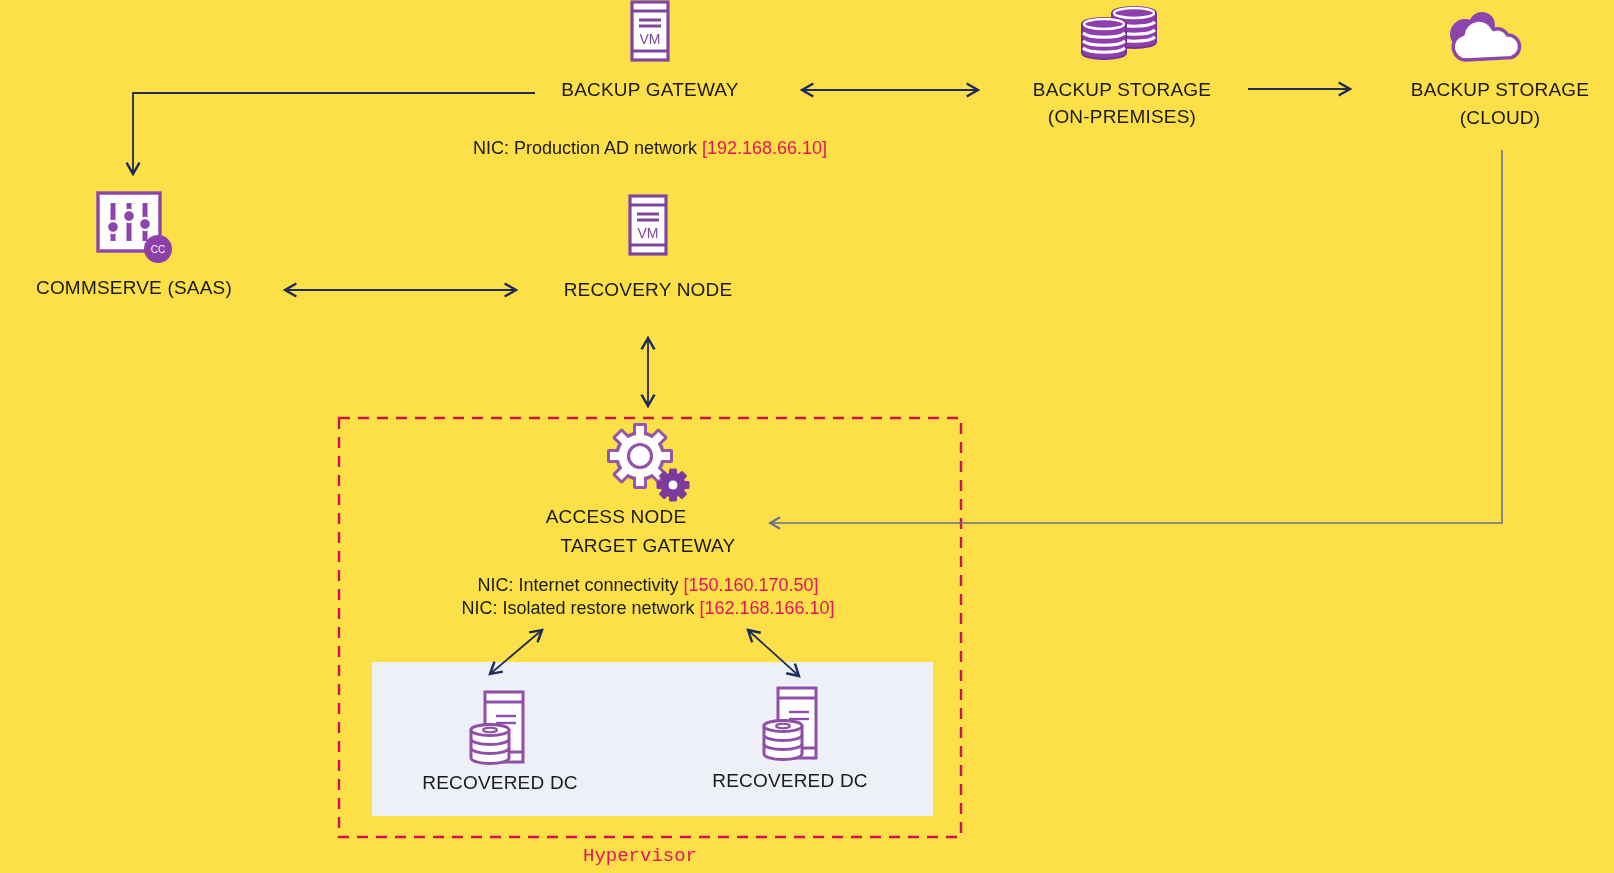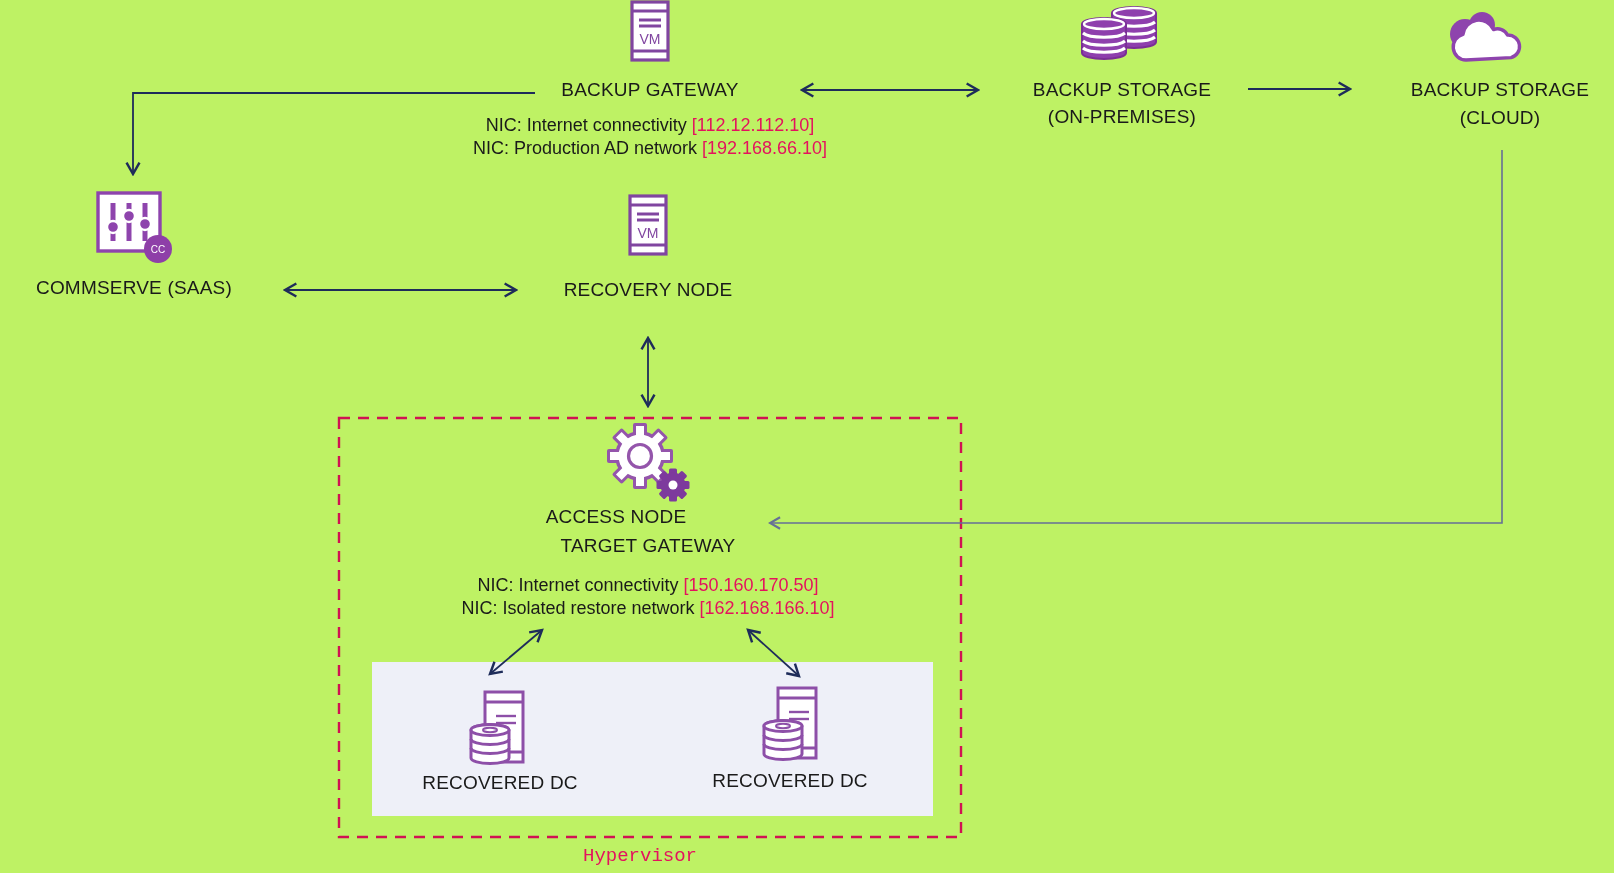--- a/index.html
+++ b/index.html
@@ -1,17 +1,17 @@
 <!DOCTYPE html>
 <html><head>
 <meta charset="utf-8">
 <style>
   html,body{margin:0;padding:0;background:#ffffff;}
   .canvas{
-    position:relative;width:1614px;height:873px;background:#bef264;overflow:hidden;
+    position:relative;width:1614px;height:873px;background:#fde047;overflow:hidden;
     font-family:"Liberation Sans",sans-serif;
   }
   .lbl{
     position:absolute;transform:translateX(-50%);
     font-size:19px;line-height:22px;color:#1a1a1a;white-space:nowrap;letter-spacing:.2px;
   }
   .nic{
     position:absolute;transform:translateX(-50%);
     font-size:18px;line-height:23px;color:#1a1a1a;white-space:nowrap;text-align:center;
   }
@@ -58,21 +58,20 @@
 
   <svg class="icon" style="left:630px;top:0" width="40" height="62" viewBox="0 0 40 62">
     <rect x="2" y="2" width="36" height="58" fill="#fff" stroke="#8045a0" stroke-width="3.2"></rect>
     <line x1="2" y1="11" x2="38" y2="11" stroke="#8045a0" stroke-width="3.2"></line>
     <line x1="2" y1="51" x2="38" y2="51" stroke="#8045a0" stroke-width="3.2"></line>
     <line x1="9" y1="20" x2="31" y2="20" stroke="#8045a0" stroke-width="3"></line>
     <line x1="9" y1="26" x2="31" y2="26" stroke="#8045a0" stroke-width="3"></line>
     <text class="icon-txt" x="20" y="44" font-size="14" text-anchor="middle" fill="#8045a0">VM</text>
   </svg>
   <div class="lbl" style="left:650px;top:79px">BACKUP GATEWAY</div>
-  <div class="nic" style="left:650px;top:114px"><span>NIC: Internet connectivity </span><span class="ip">[112.12.112.10]</span></div>
   <div class="nic" style="left:650px;top:137px"><span>NIC: Production AD network </span><span class="ip">[192.168.66.10]</span></div>
 
   <svg class="icon" style="left:1080px;top:5px" width="78" height="58" viewBox="0 0 78 58">
     <g transform="translate(32,1)">
       <path d="M0,7 A22,6 0 0 1 44,7 L44,36 A22,6 0 0 1 0,36 Z" fill="#8e3fad" stroke="#7a2f96" stroke-width="2"></path>
       <ellipse cx="22" cy="7" rx="20" ry="5" fill="#8e3fad" stroke="#fff" stroke-width="2.4"></ellipse>
       <path d="M1,16 A22,6 0 0 0 43,16" fill="none" stroke="#fff" stroke-width="3"></path>
       <path d="M1,24 A22,6 0 0 0 43,24" fill="none" stroke="#fff" stroke-width="3"></path>
       <path d="M1,31 A22,6 0 0 0 43,31" fill="none" stroke="#fff" stroke-width="3"></path>
     </g>

